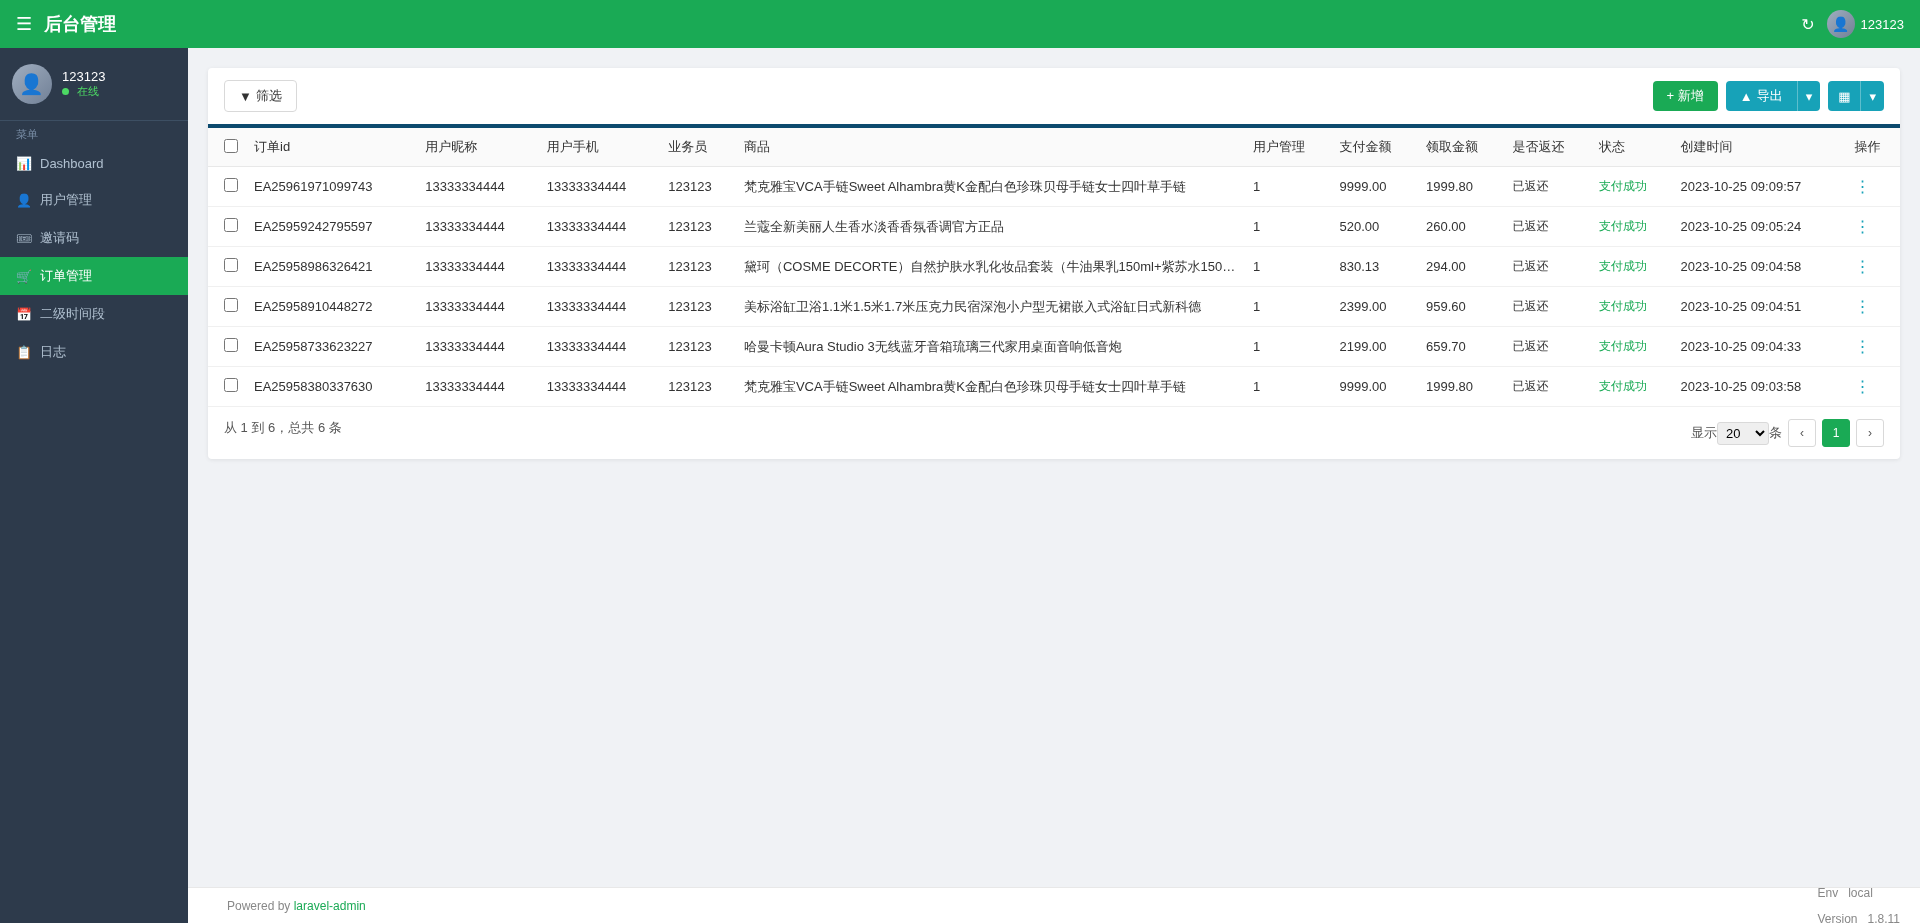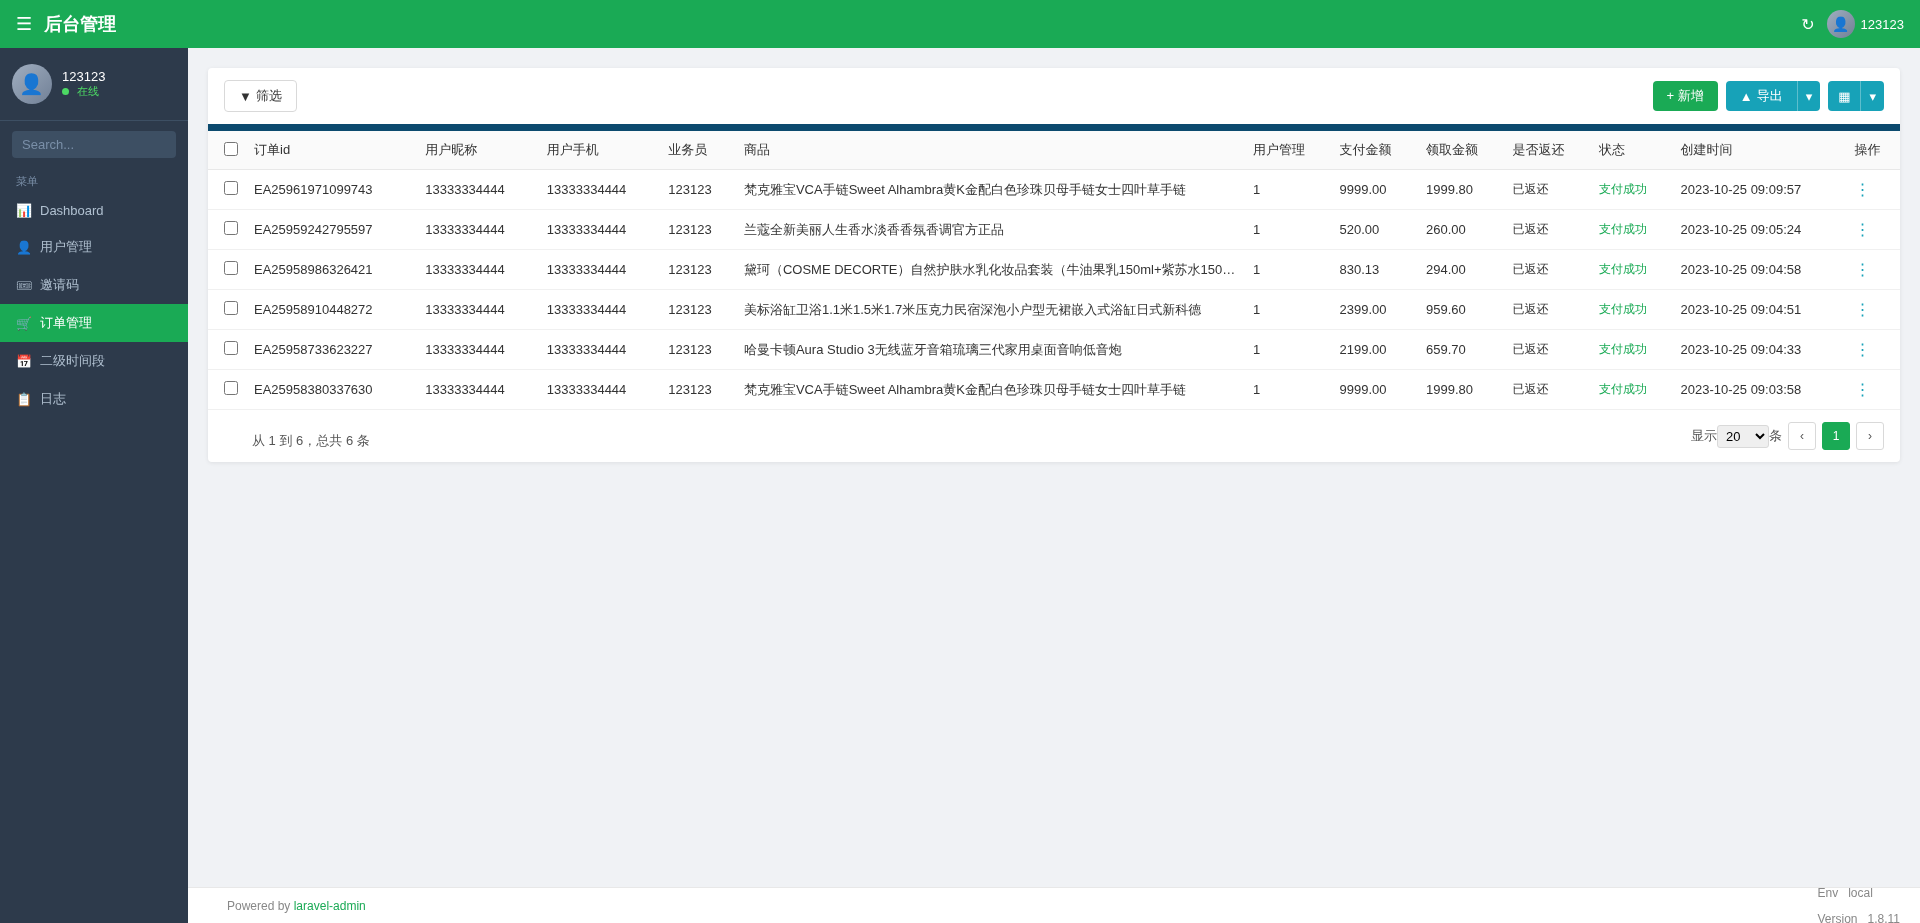--- a/index.html
+++ b/index.html
@@ -57,30 +57,30 @@
     .btn-primary { background: #1aaa55; color: #fff; }
     .btn-export { background: #17a2b8; color: #fff; }
     .btn-cols { background: #17a2b8; color: #fff; padding: 6px 10px; }
     .btn-group { display: flex; }
     .btn-group .btn { border-radius: 0; }
     .btn-group .btn:first-child { border-radius: 4px 0 0 4px; }
     .btn-group .btn:last-child { border-radius: 0 4px 4px 0; border-left: 1px solid rgba(255,255,255,0.3); padding: 6px 8px; }
 
     
     .data-table { width: 100%; border-collapse: collapse; font-size: 13px; }
-    .data-table th { background: #fafafa; border-bottom: 1px solid #e8e8e8; border-top: 7px solid #0c4a6e; padding: 10px 8px; text-align: left; color: #333; font-weight: 500; white-space: nowrap; }
+    .data-table th { background: #fafafa; border-bottom: 1px solid #e8e8e8; border-top: 4px solid #0c4a6e; padding: 10px 8px; text-align: left; color: #333; font-weight: 500; white-space: nowrap; }
     .data-table td { padding: 10px 8px; border-bottom: 1px solid #f0f0f0; color: #333; }
     .data-table th:first-child, .data-table td:first-child { padding-left: 16px; width: 32px; }
     .checkbox { width: 14px; height: 14px; cursor: pointer; }
     .badge-returned { color: #333; font-size: 12px; }
     .badge-success { color: #1aaa55; font-size: 12px; }
     .action-btn { background: none; border: none; cursor: pointer; color: #17a2b8; font-size: 16px; }
 
     
-    .table-footer { padding: 12px 16px; display: flex; align-items: flex-end; justify-content: space-between; font-size: 13px; color: #555; margin-left: 28px; }
+    .table-footer { padding: 12px 16px; display: flex; align-items: flex-start; justify-content: space-between; font-size: 13px; color: #555; }
     .pagination { display: flex; align-items: center; gap: 6px; }
     .page-info { display: flex; align-items: center; }
     .page-select { border: 1px solid #d9d9d9; border-radius: 3px; padding: 2px 4px; font-size: 13px; }
     .page-btn { width: 28px; height: 28px; border: 1px solid #d9d9d9; border-radius: 3px; background: #fff; cursor: pointer; display: flex; align-items: center; justify-content: center; color: #555; font-size: 12px; }
     .page-btn.active { background: #1aaa55; border-color: #1aaa55; color: #fff; }
     .page-btn:disabled { color: #ccc; cursor: not-allowed; }
 
     
     .footer-powered { font-size: 12px; color: #888; margin-left: 19px; }
     .footer-powered a { color: #1aaa55; text-decoration: none; }
@@ -119,23 +119,20 @@
         </div>
         <div class="sidebar-user-info">
           <div class="sidebar-username">123123</div>
           <div class="sidebar-status">
             <span class="sidebar-status-dot"></span>
             <span>在线</span>
           </div>
         </div>
       </div>
 
-      <div class="sidebar-search">
-        <input type="text" placeholder="Search..." style="">
-      </div>
 
       <div class="sidebar-section-label">菜单</div>
 
       <div class="sidebar-item">
         <span class="sidebar-item-icon">📊</span>
         <span>Dashboard</span>
       </div>
       <div class="sidebar-item">
         <span class="sidebar-item-icon">👤</span>
         <span>用户管理</span>

